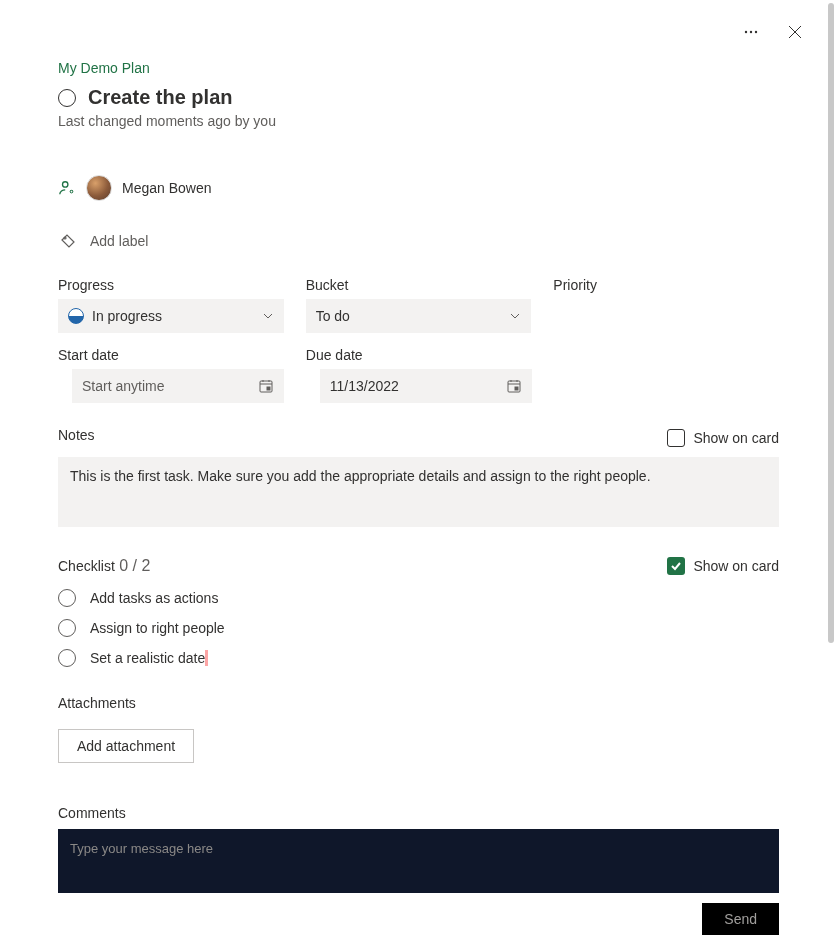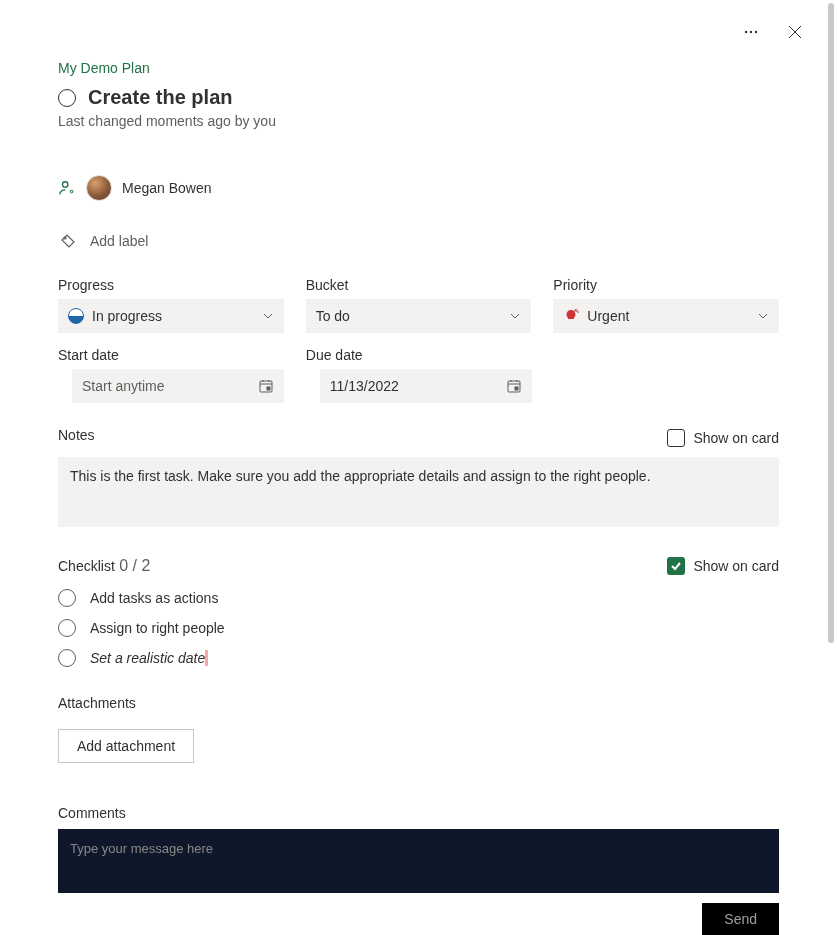--- a/index.html
+++ b/index.html
@@ -270,21 +270,20 @@
       flex-shrink: 0;
       cursor: pointer;
     }
     .checklist-text {
       font-size: 14px;
       color: #323130;
     }
     .text-cursor {
       border-right: 3px solid #fca5a5;
       padding-right: 0;
-      font-style: italic;
     }
     .attachments-section {
       margin-top: 28px;
     }
     .attach-btn {
       margin-top: 12px;
       background: #fff;
       border: 1px solid #c8c6c4;
       padding: 8px 18px;
       font-size: 14px;
@@ -384,33 +383,20 @@
       <span class="field-label">Bucket</span>
       <div class="select-box">
         <span class="select-content">To do</span>
         <svg class="chevron" viewBox="0 0 12 12" fill="none" stroke="currentColor" stroke-width="1">
             <path d="M2 4l4 4 4-4"></path>
           </svg>
       </div>
     </div>
     <div class="field-group">
       <span class="field-label">Priority</span>
-      <div class="select-box">
-        <div class="select-content">
-          <svg class="urgent-icon" viewBox="0 0 16 16" fill="currentColor">
-              <path d="M8 2c-2.5 0-4.5 2-4.5 4.5 0 1.5.7 2.8 1.8 3.6-.3.4-.3.9-.3.9h6s0-.5-.3-.9c1.1-.8 1.8-2.1 1.8-3.6C12.5 4 10.5 2 8 2z"></path>
-              <path d="M11 3 Q13 2 13.5 4" stroke="currentColor" stroke-width="1" fill="none"></path>
-              <path d="M12 1.5 Q15 1 15 5" stroke="currentColor" stroke-width="1" fill="none"></path>
-            </svg>
-          <span>Urgent</span>
-        </div>
-        <svg class="chevron" viewBox="0 0 12 12" fill="none" stroke="currentColor" stroke-width="1">
-            <path d="M2 4l4 4 4-4"></path>
-          </svg>
-      </div>
     </div>
   </div>
 
   <div class="fields-grid-2">
     <div class="field-group">
       <span class="field-label">Start date</span>
       <div class="date-box">
         <span class="date-placeholder">Start anytime</span>
         <svg class="calendar-icon" viewBox="0 0 16 16" fill="none" stroke="currentColor" stroke-width="1">
             <rect x="2" y="3" width="12" height="11" rx="1"></rect>

